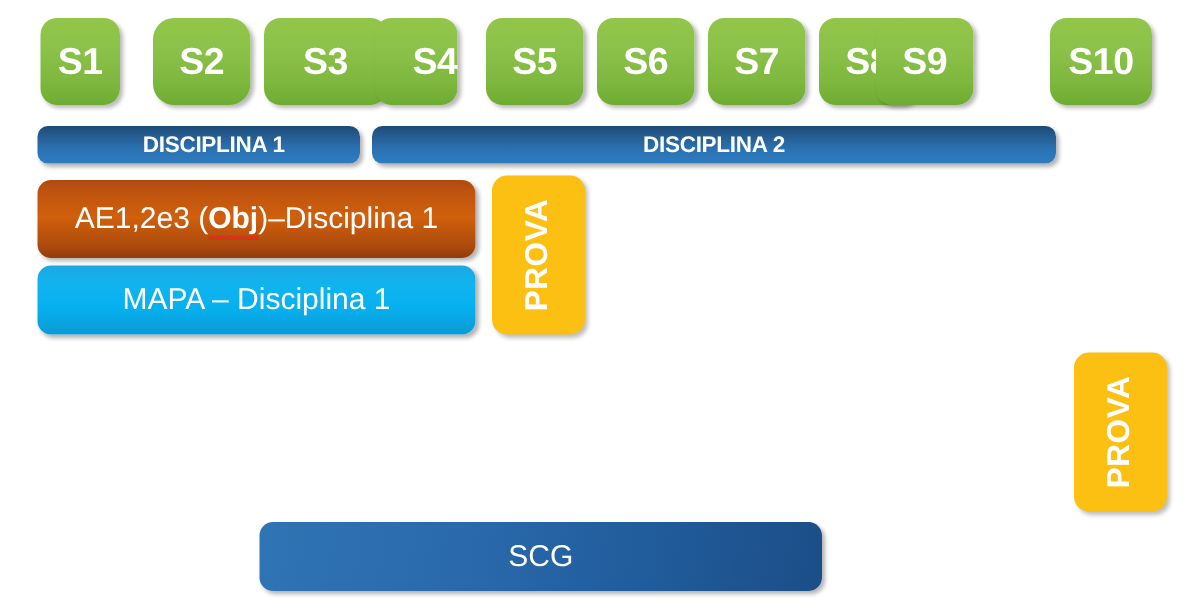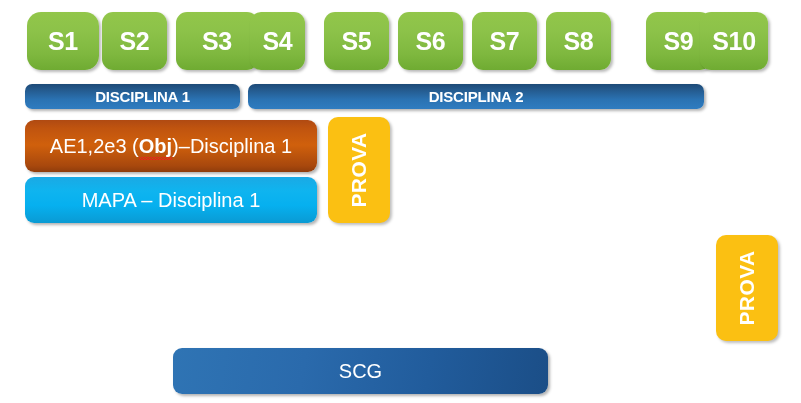--- a/index.html
+++ b/index.html
@@ -125,45 +125,45 @@
     background-size: 3px 3px;
     background-repeat: repeat-x;
   }
 </style>
 </head>
 <body>
 
 <div id="canvas">
 
   <div>
-    <div class="bar week" style="left:27px;width:72px;border-radius:14px;">
+    <div class="bar week" style="left:27px;width:53px;">
       <span>S1</span>
     </div>
-    <div class="bar week" style="left:102px;width:65px;">
+    <div class="bar week" style="left:102px;width:65px;border-radius:14px;">
       <span>S2</span>
     </div>
     <div class="bar week" style="left:176px;width:82px;">
       <span>S3</span>
     </div>
-    <div class="bar week" style="left:250px;width:55px;">
+    <div class="bar week" style="left:250px;width:55px;justify-content:flex-end;">
       <span>S4</span>
     </div>
     <div class="bar week" style="left:324px;width:65px;">
       <span>S5</span>
     </div>
     <div class="bar week" style="left:398px;width:65px;">
       <span>S6</span>
     </div>
     <div class="bar week" style="left:472px;width:65px;">
       <span>S7</span>
     </div>
     <div class="bar week" style="left:546px;width:65px;">
       <span>S8</span>
     </div>
-    <div class="bar week" style="left:646px;width:65px;">
+    <div class="bar week" style="left:584px;width:65px;">
       <span>S9</span>
     </div>
     <div class="bar week" style="left:700px;width:68px;">
       <span>S10</span>
     </div>
   </div>
 
   <div class="bar discipline" style="left:25px;width:215px;padding-left:20px;">
     <span>DISCIPLINA 1</span>
   </div>

